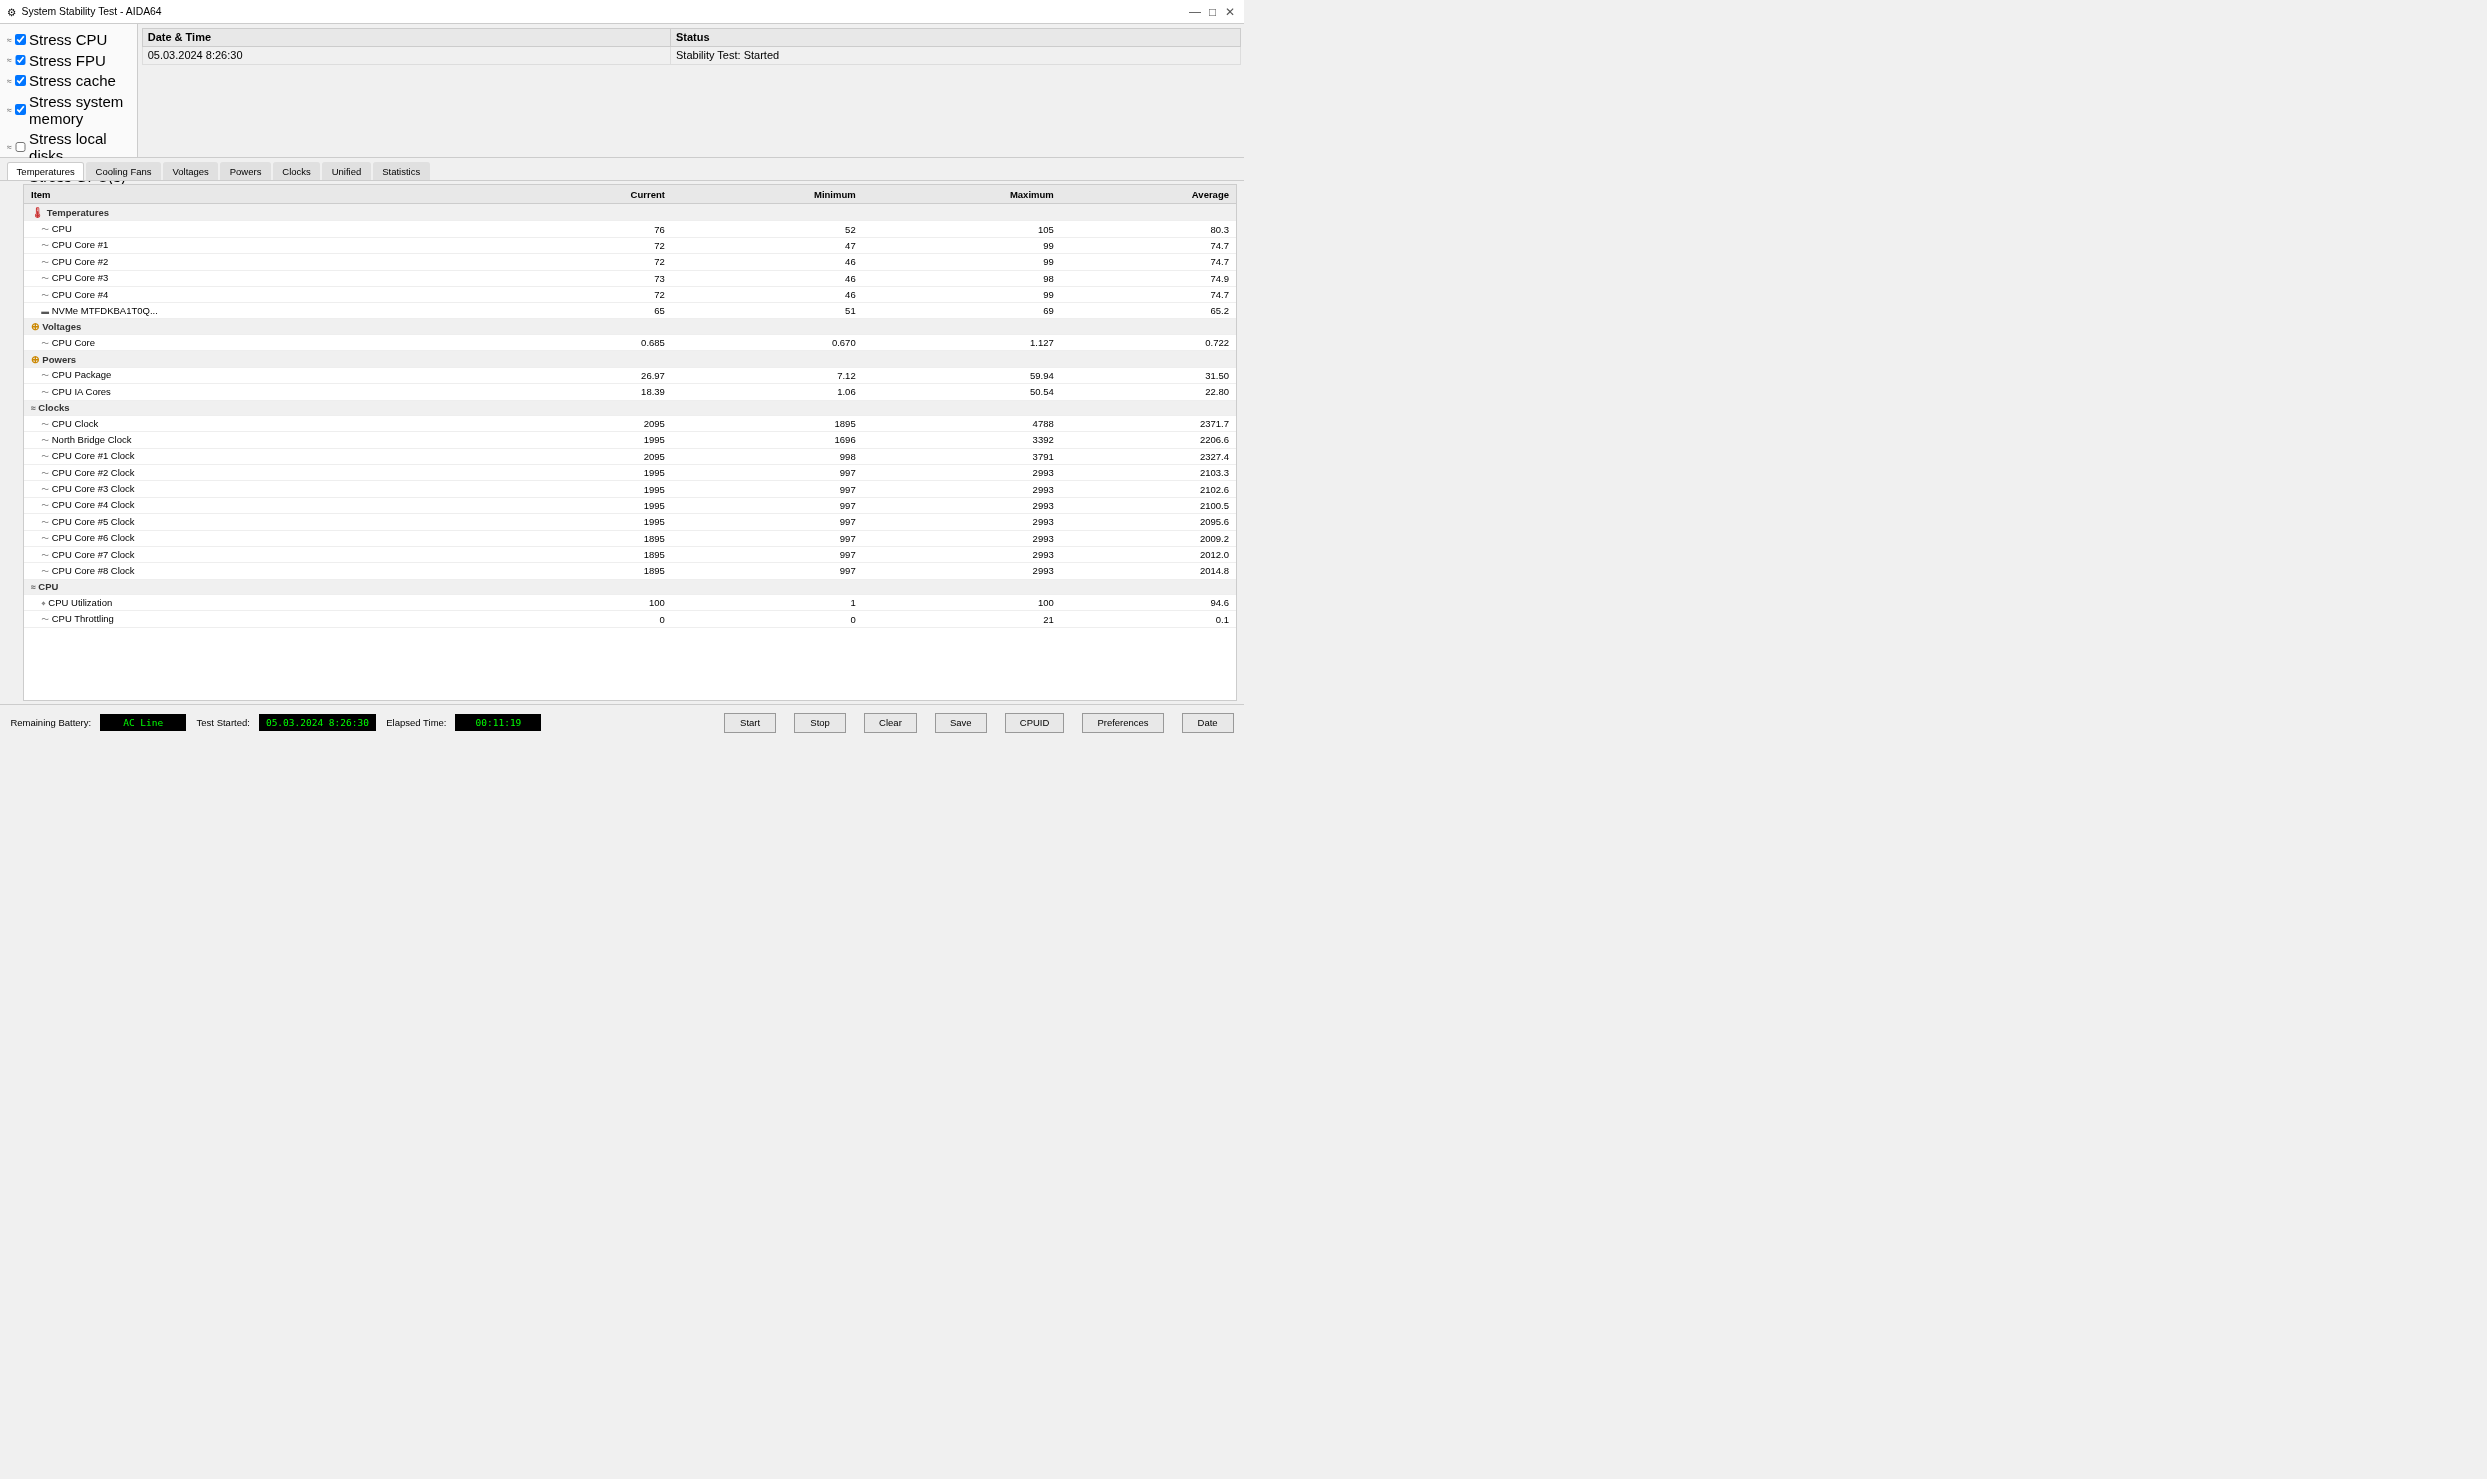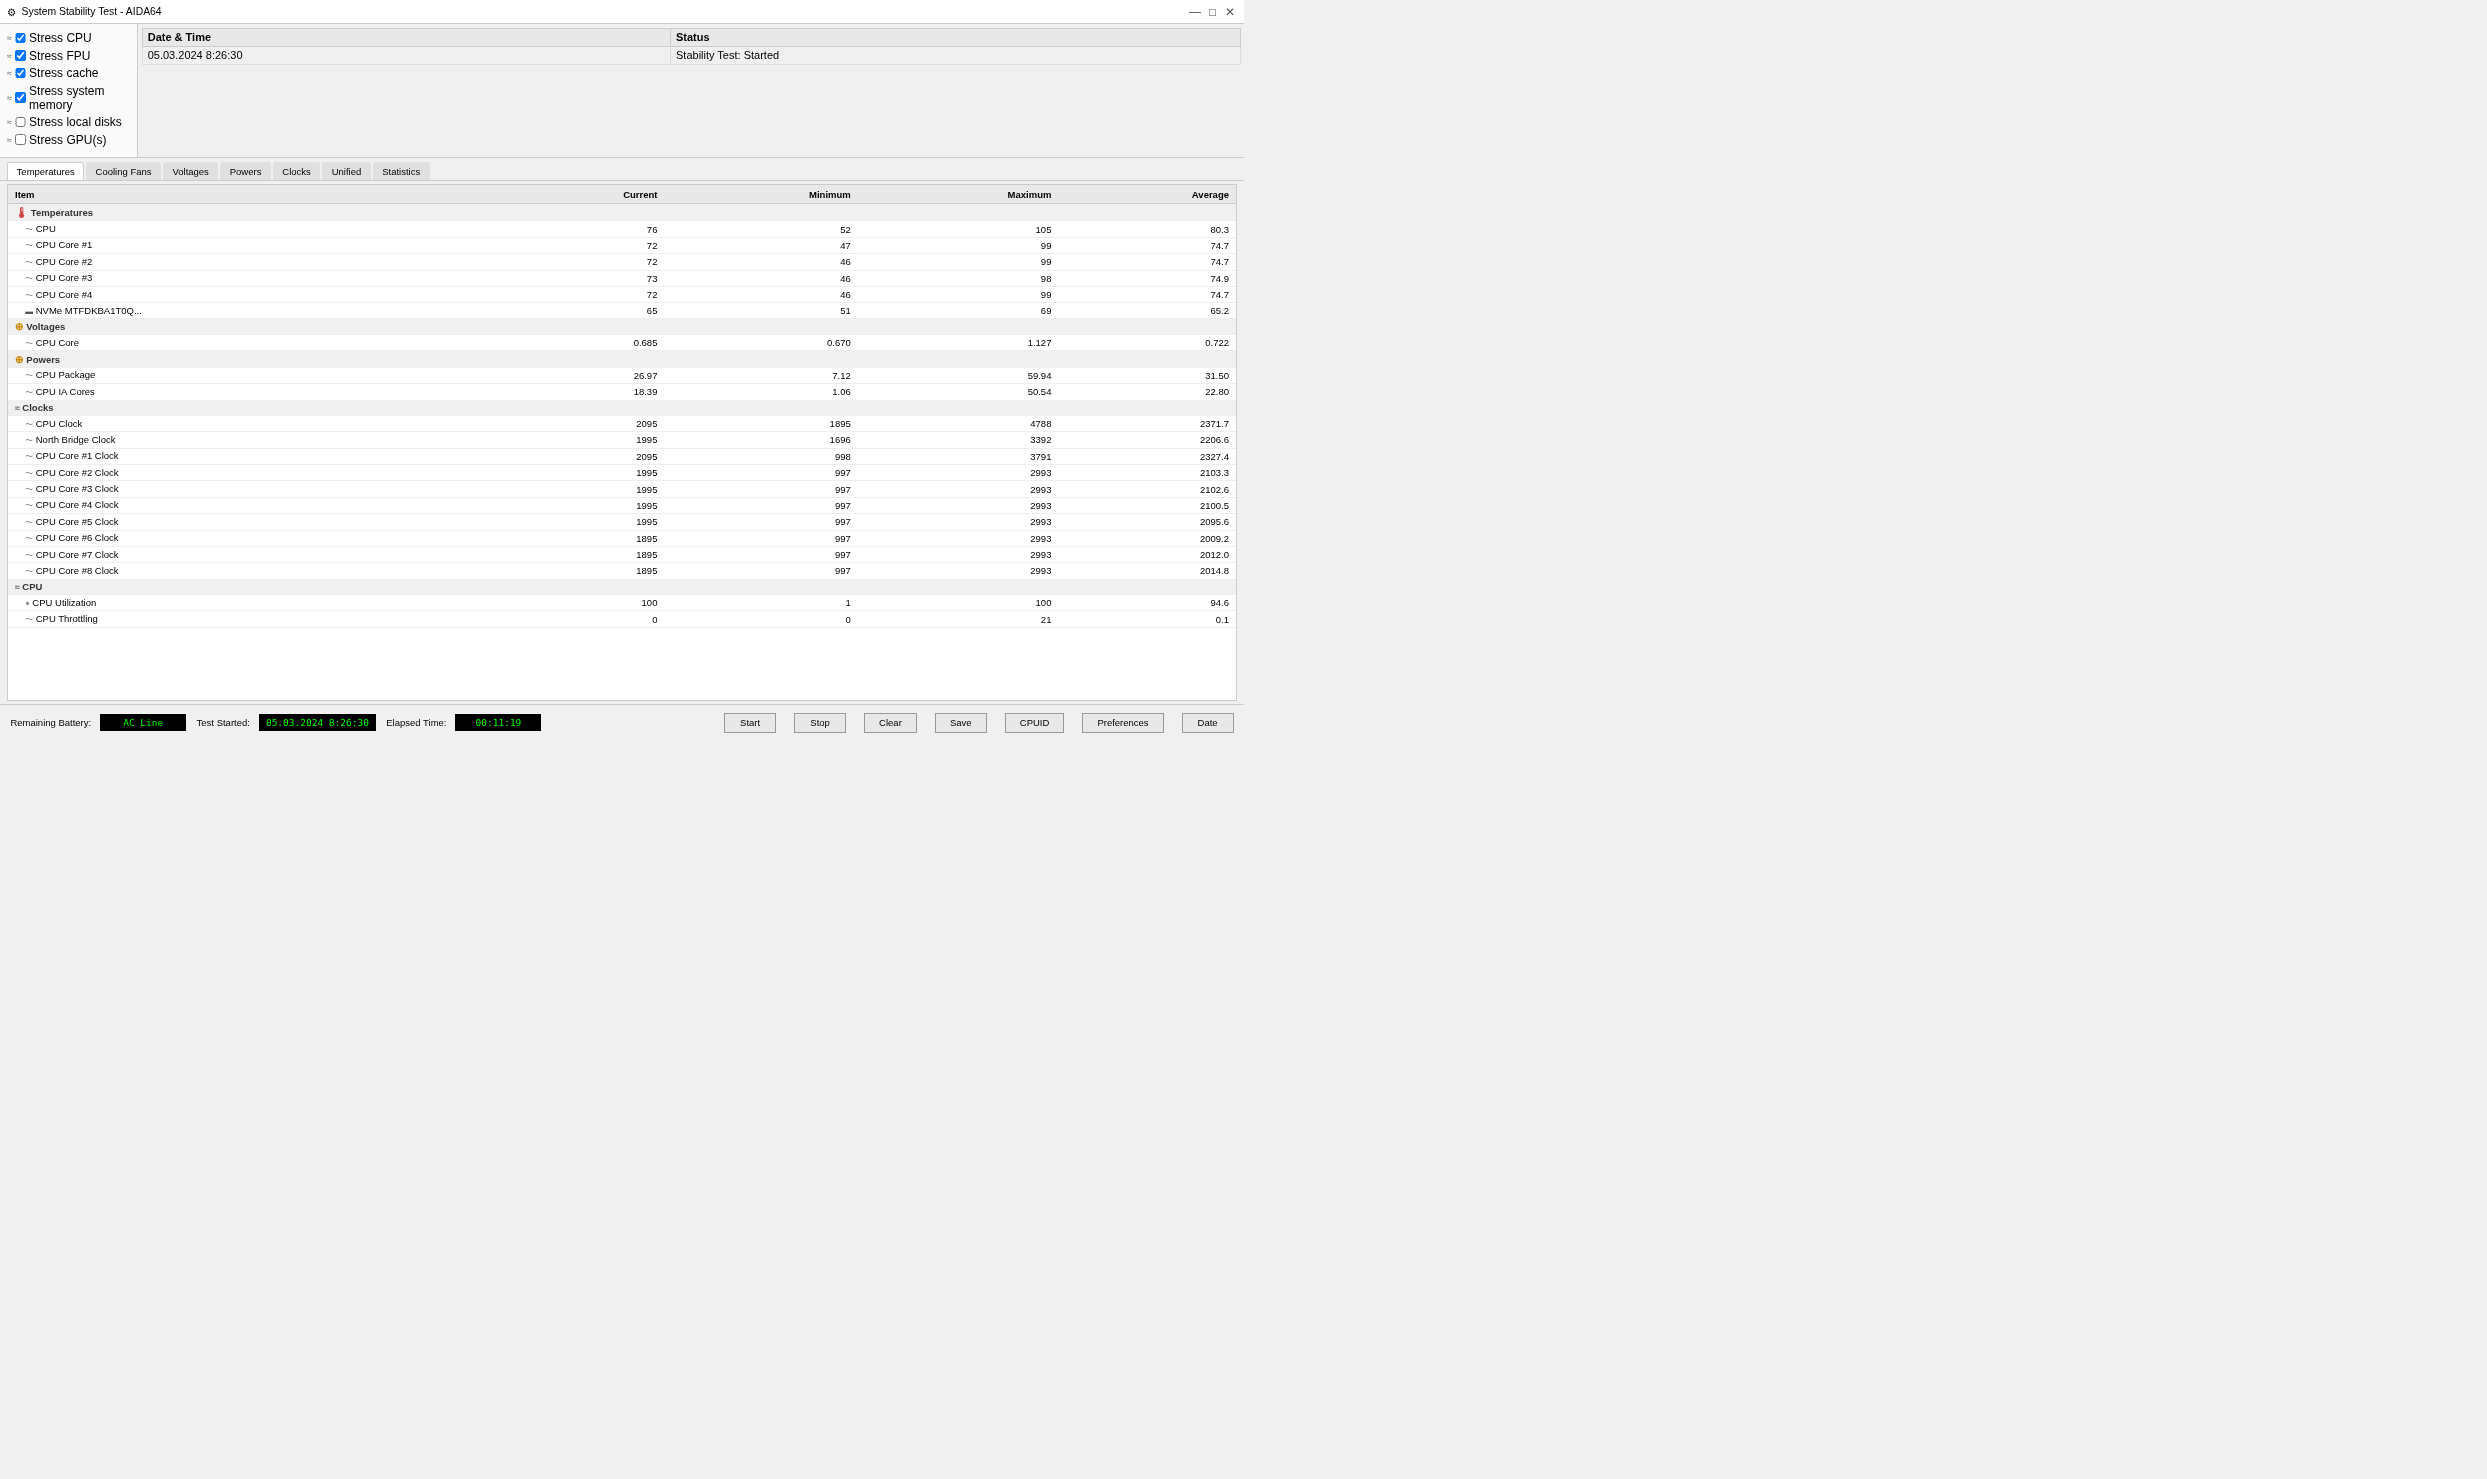--- a/index.html
+++ b/index.html
@@ -54,21 +54,21 @@
       align-items: center;
       gap: 3.5px;
       margin-bottom: 3.5px;
       cursor: pointer;
     }
     .checkbox-item input[type="checkbox"] {
       width: 10.4px;
       height: 10.4px;
     }
     .checkbox-label {
-      font-size: 12px;
+      font-size: 15px;
     }
     .log-area {
       flex: 1;
       padding: 3.5px;
     }
     .log-table {
       width: 100%;
       border-collapse: collapse;
       font-size: 11px;
     }
@@ -183,20 +183,21 @@
     .top-section {
       display: flex;
       height: 134px;
       border-bottom: 0.9px solid #ccc;
     }
     .content-area {
       flex: 1;
       overflow: hidden;
       display: flex;
       flex-direction: column;
+      padding-left: 16px;
     }
   </style>
 </head>
 <body>
 
 <div class="title-bar">
   <div class="title-bar-left">
     <span>⚙</span>
     <span>System Stability Test - AIDA64</span>
   </div>

